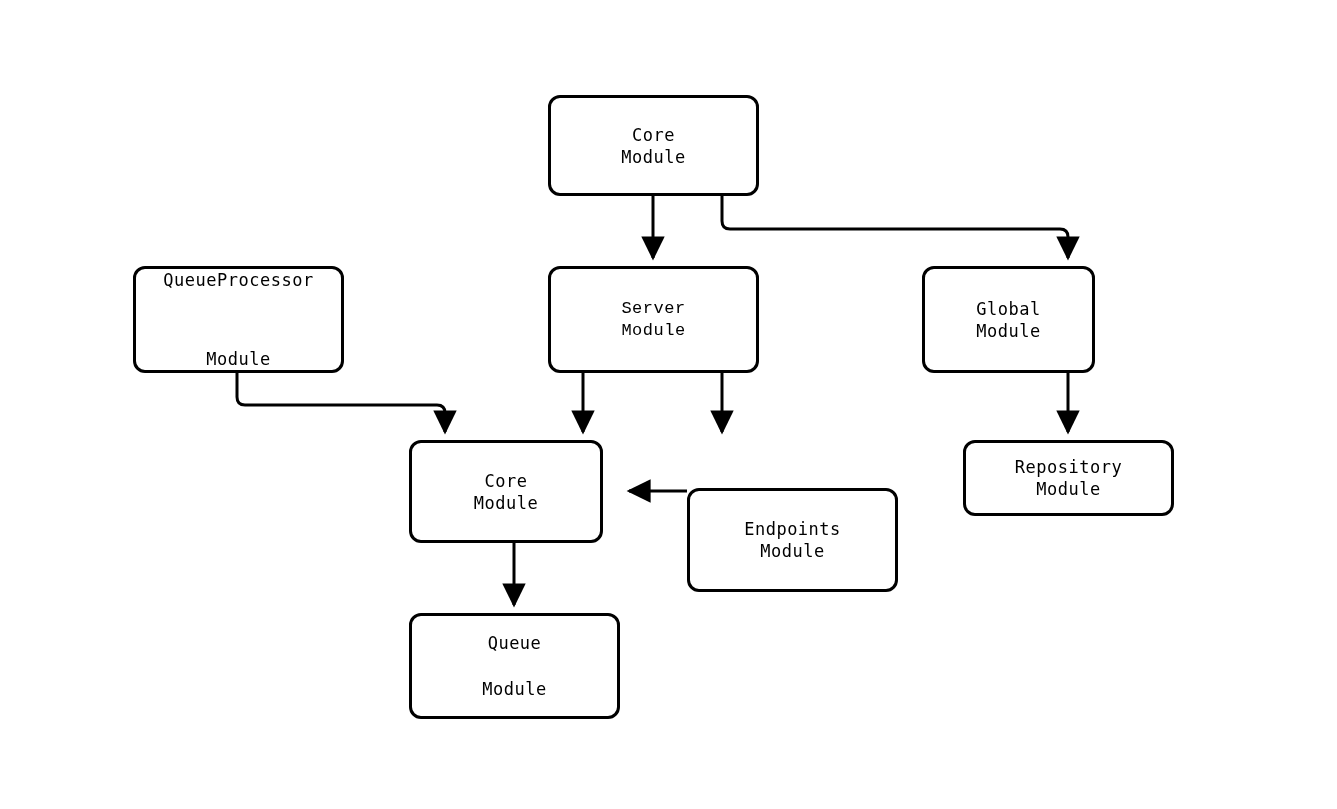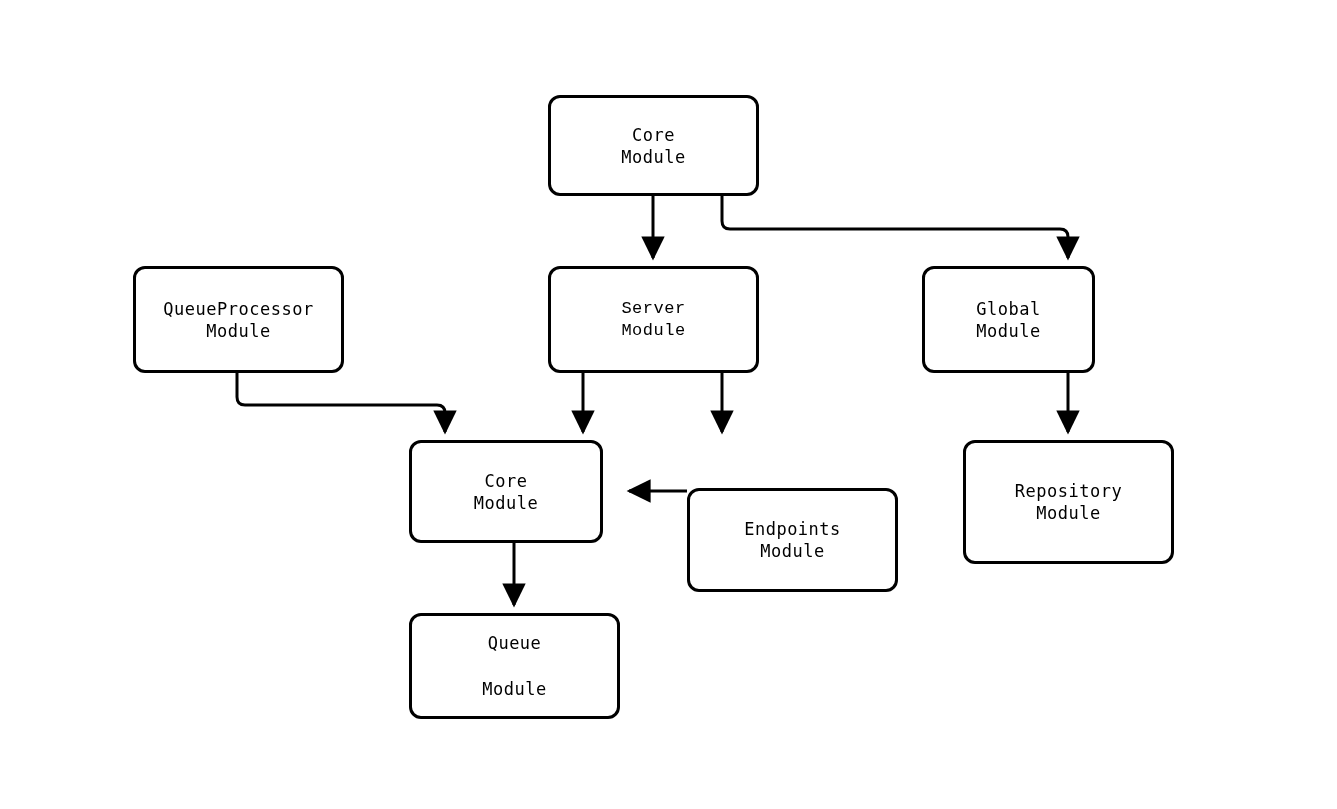--- a/index.html
+++ b/index.html
@@ -69,41 +69,41 @@
         <path d="M 1068 373 L 1068 432" marker-end="url(#arrowhead)" stroke="#000000"></path>
         <path d="M 514 543 L 514 605" marker-end="url(#arrowhead)" stroke="#000000"></path>
       </g>
   </svg>
 
   <div id="nodes-layer">
       <div class="node" style="left: 548px; top: 95px; width: 211px; height: 101px; border-color: rgb(0, 0, 0);">
         <span class="node-line">Core</span>
         <span class="node-line">Module</span>
       </div>
-      <div class="node" style="left: 133px; top: 266px; width: 211px; height: 107px; border-color: rgb(0, 0, 0);">
+      <div class="node" style="left: 133px; top: 266px; width: 211px; height: 107px; border-color: rgb(0, 0, 0); justify-content: space-between;">
         <span class="node-line">QueueProcessor</span>
         <span class="node-line">Module</span>
       </div>
       <div class="node" style="left: 548px; top: 266px; width: 211px; height: 107px; border-color: rgb(0, 0, 0); font-family: Liberation Mono, monospace;">
         <span class="node-line">Server</span>
         <span class="node-line">Module</span>
       </div>
       <div class="node" style="left: 922px; top: 266px; width: 173px; height: 107px; border-color: rgb(0, 0, 0);">
         <span class="node-line">Global</span>
         <span class="node-line">Module</span>
       </div>
       <div class="node" style="left: 409px; top: 440px; width: 194px; height: 103px; border-color: rgb(0, 0, 0);">
         <span class="node-line">Core</span>
         <span class="node-line">Module</span>
       </div>
       <div class="node" style="left: 687px; top: 440px; width: 211px; height: 104px; border-color: rgb(0, 0, 0); margin-top: 48px;">
         <span class="node-line">Endpoints</span>
         <span class="node-line">Module</span>
       </div>
-      <div class="node" style="left: 963px; top: 440px; width: 211px; height: 124px; border-color: rgb(0, 0, 0);">
+      <div class="node" style="left: 963px; top: 440px; width: 211px; height: 76px; border-color: rgb(0, 0, 0);">
         <span class="node-line">Repository</span>
         <span class="node-line">Module</span>
       </div>
       <div class="node" style="left: 409px; top: 613px; width: 211px; height: 106px; border-color: rgb(0, 0, 0); gap: 24px;">
         <span class="node-line">Queue</span>
         <span class="node-line">Module</span>
       </div>
     </div>
 
 </div>

